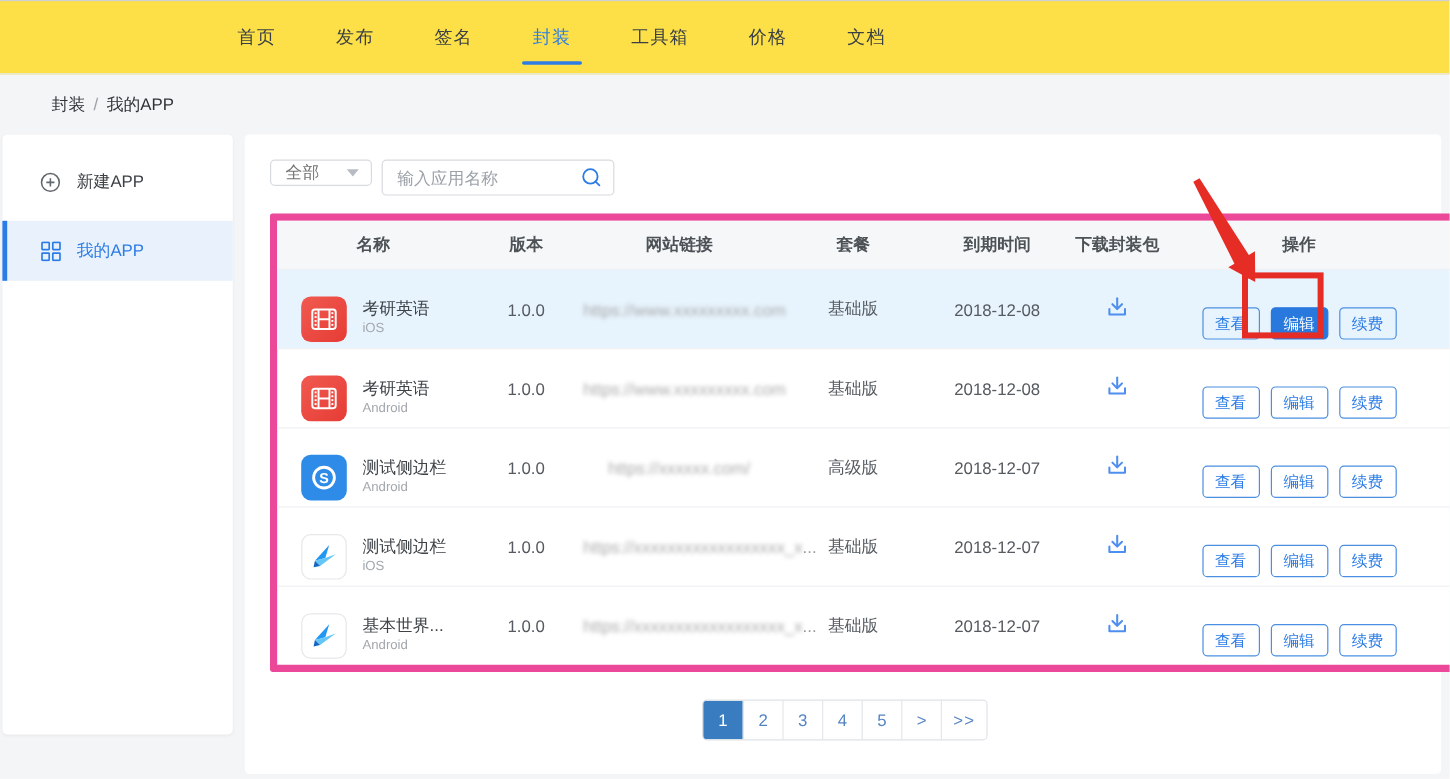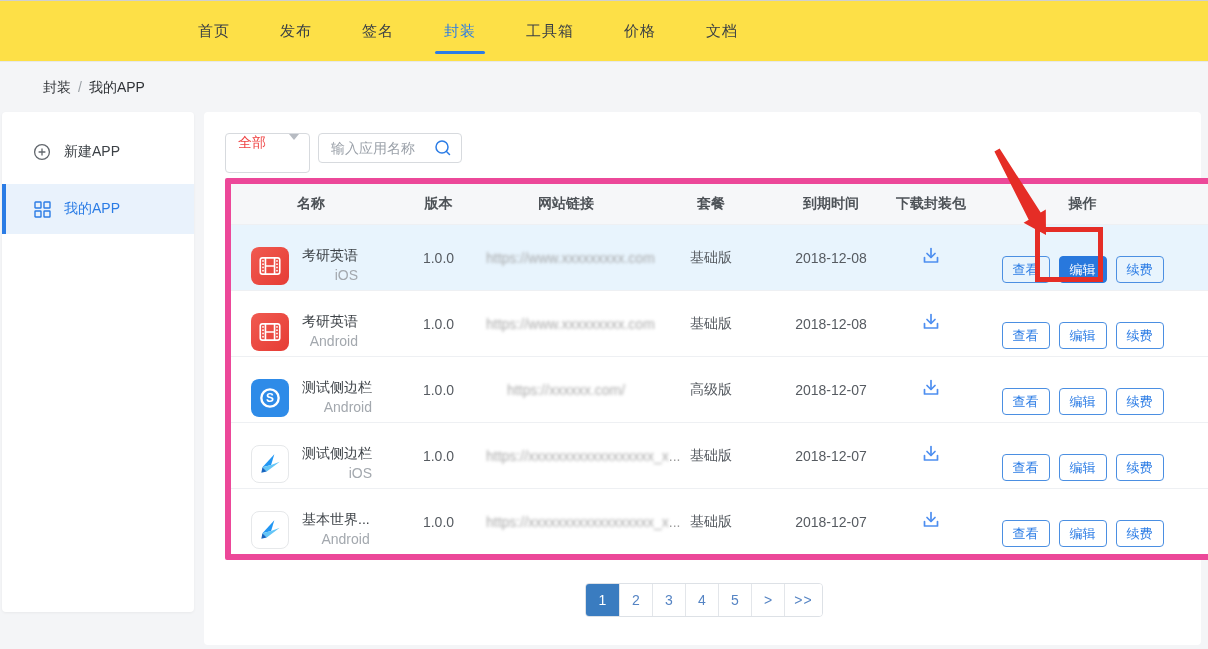--- a/index.html
+++ b/index.html
@@ -44,30 +44,30 @@
   }
 
   
   .main-card {
     position:absolute; left:204px; top:112px; width:997px; height:533px;
     background:#fff; border-radius:4px;
   }
 
   
   .filter-select {
-    position:absolute; left:21px; top:21px; width:85px; height:40px;
+    position:absolute; left:21px; top:21px; width:85px; height:22px;
     border:1px solid #d7dade; border-radius:4px; background:#fff;
-    display:flex; align-items:flex-start; padding:0 10px 0 12px; font-size:14px; color:#ef4444; cursor:pointer;
+    display:flex; align-items:center; padding:0 10px 0 12px; font-size:14px; color:#737373; cursor:pointer;
   }
   .filter-select .caret {
     margin-left:auto; width:0; height:0;
     border-left:5px solid transparent; border-right:5px solid transparent; border-top:6px solid #b7bbc2;
   }
   .search-box {
-    position:absolute; left:114px; top:21px; width:144px; height:30px;
+    position:absolute; left:114px; top:21px; width:194px; height:30px;
     border:1px solid #d7dade; border-radius:4px; background:#fff;
     display:flex; align-items:center; padding:0 8px 0 12px;
   }
   .search-box input {
     border:none; outline:none; flex:1; font-size:14px; color:#46494d; min-width:0;
     font-family:"Liberation Sans","DejaVu Sans",sans-serif; background:transparent;
   }
   .search-box input::placeholder { color:#9ba1a9; }
   .search-box svg { flex:0 0 auto; }
 
@@ -86,21 +86,21 @@
   .cell.namecell { display:flex; align-items:center; text-align:left; padding-left:20px;margin-top:16px; }
   .appicon {
     width:38px; height:38px; border-radius:8px; margin-right:13px; flex:0 0 auto;
     display:flex; align-items:center; justify-content:center;
   }
   .appicon.red { background:linear-gradient(135deg,#f05a50,#e63c35); }
   .appicon.blue { background:#2e8be8; }
   .appicon.white { background:#fff; border:1px solid #e6e8ea; }
   .nm { line-height:1.25; }
   .nm .t { font-size:14px; color:#3e4348; }
-  .nm .p { font-size:14px; color:#a3a8ae; margin-top:2px;text-align:right; }
+  .nm .p { font-size:11px; color:#a3a8ae; margin-top:2px; }
   .blur-link { color:#9b9b9b; filter:blur(1.6px); opacity:.85; white-space:nowrap; }
   .link-suffix { color:#9b9b9b; }
   .dl { display:inline-flex; cursor:pointer; }
 
   .btns { display:flex; justify-content:center; gap:9px; }
   .btn {
     min-width:46px; height:27px; padding:0 10px; border:1px solid #4b8fe2; border-radius:4px;
     background:transparent; color:#2b7ce5; font-size:13px; cursor:pointer; line-height:25px;
     font-family:"Liberation Sans","DejaVu Sans",sans-serif;
     margin-top:24px;

